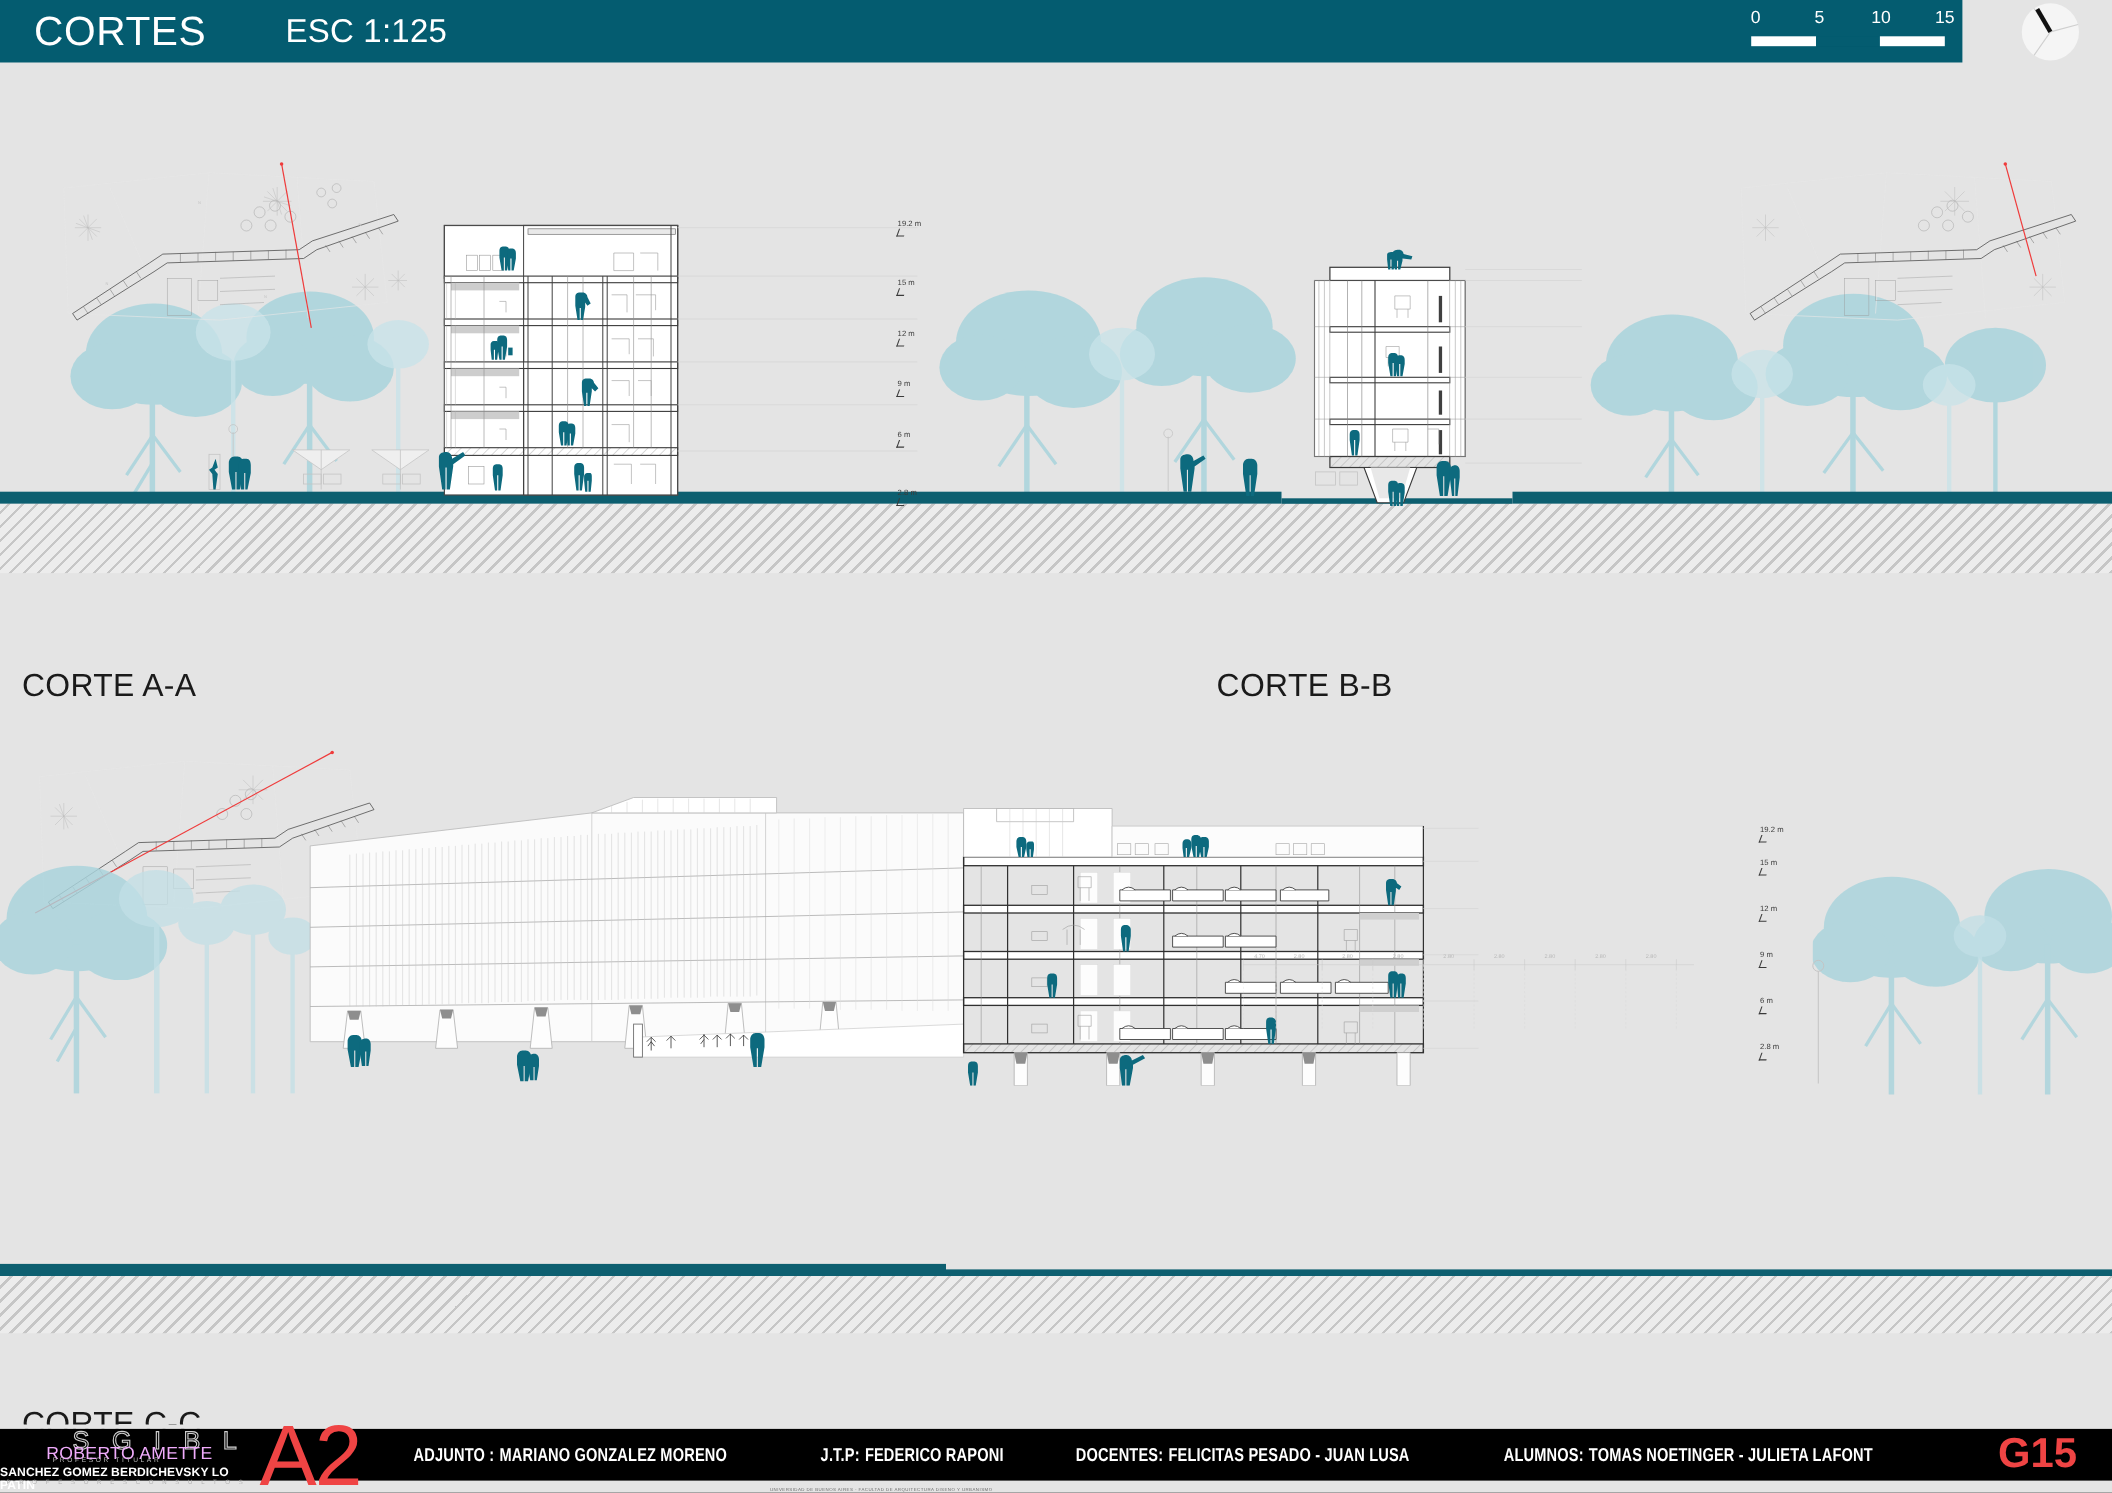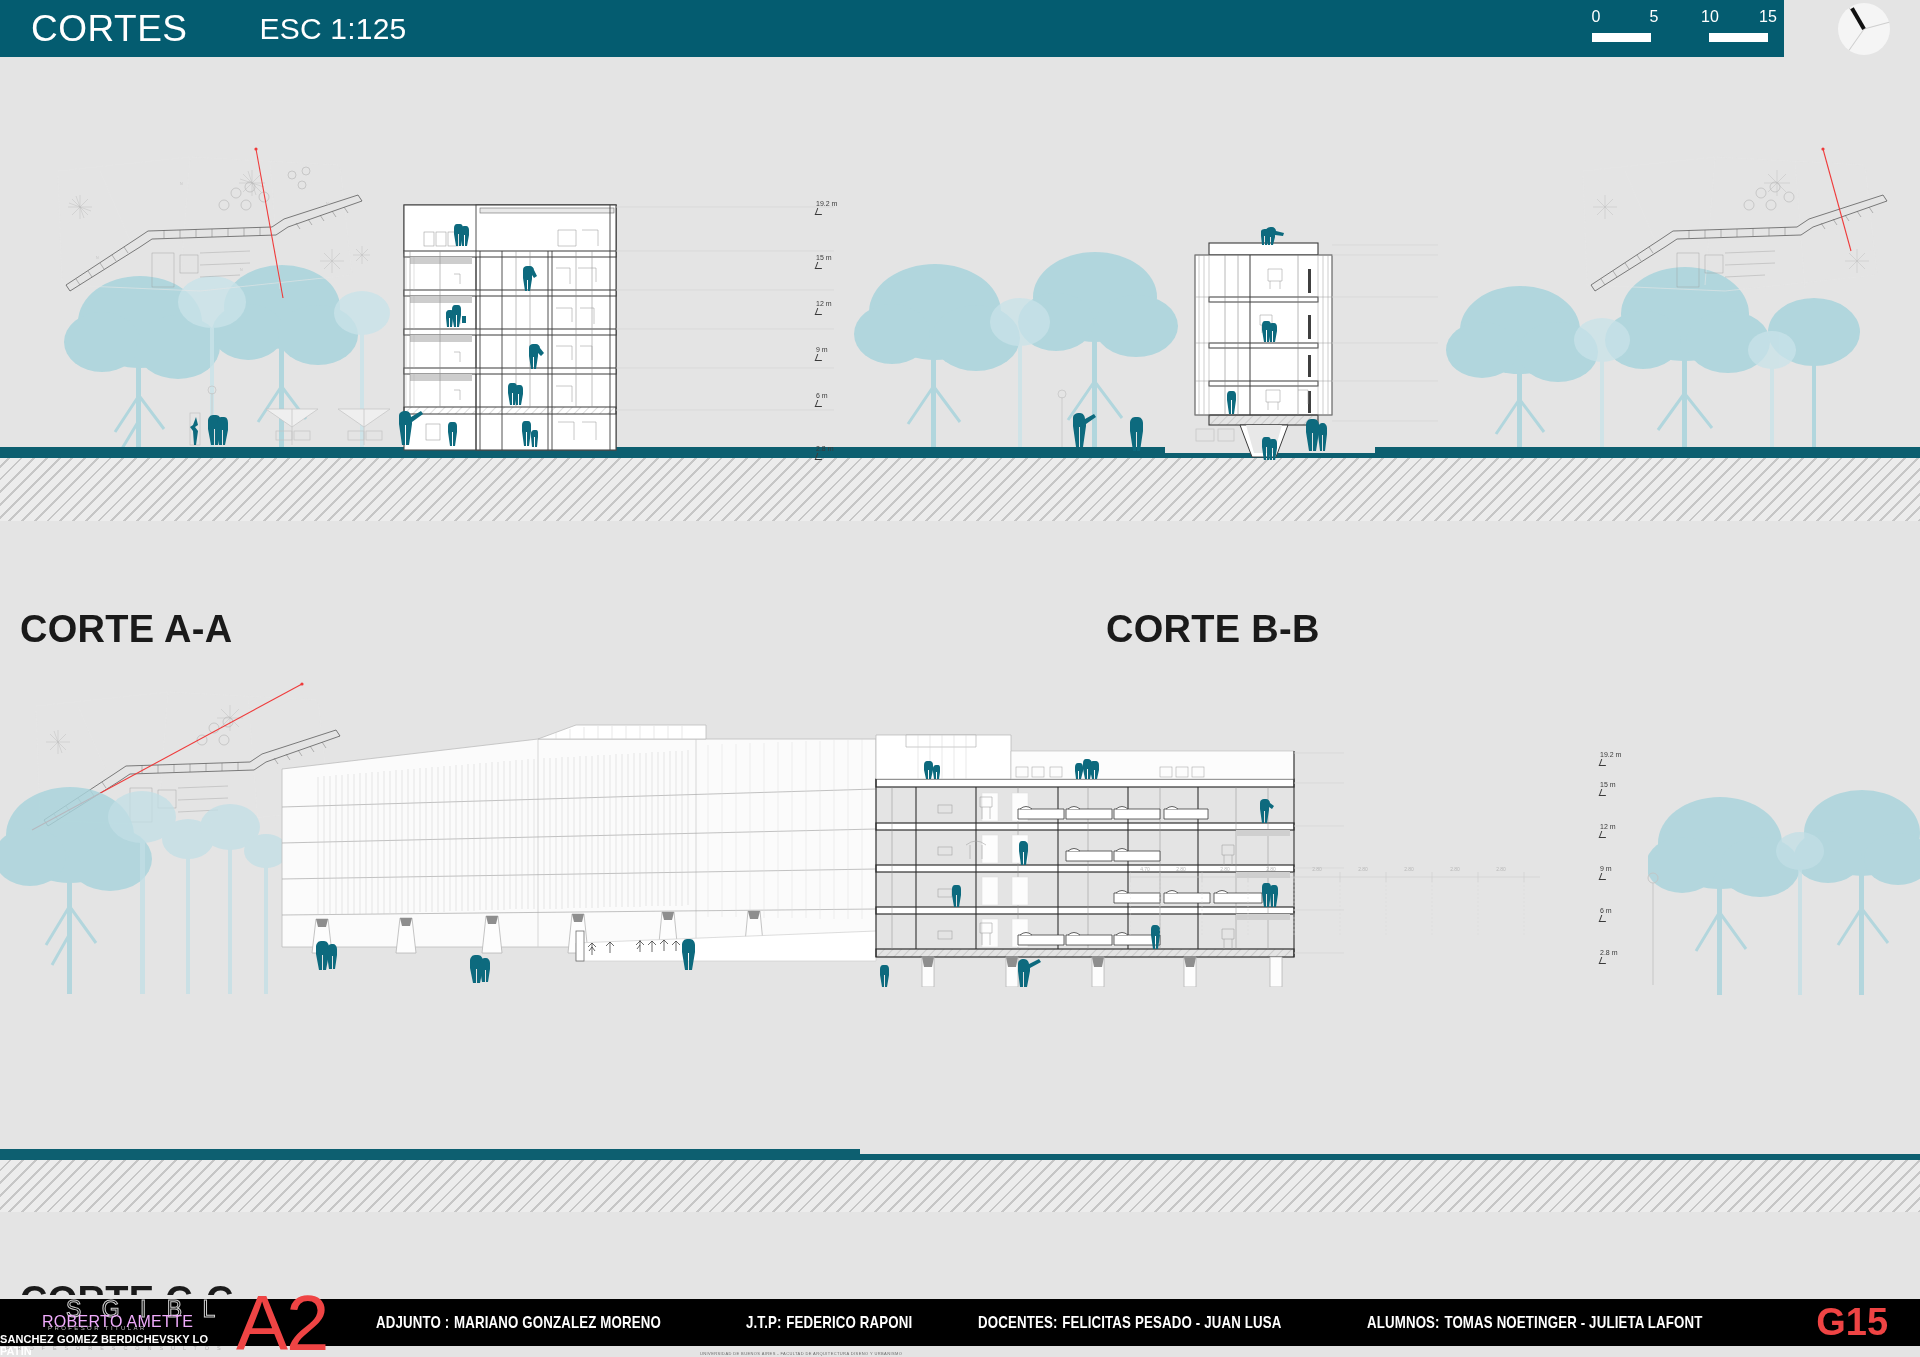--- a/index.html
+++ b/index.html
@@ -71,21 +71,21 @@
   .ground-hatch {
     position:absolute; left:0; width:1920px;
     background:
       repeating-linear-gradient(-45deg,
         #c6c6c6 0px, #c6c6c6 2px,
         #ececec 2px, #ececec 9px);
   }
 
   
   .section-label {
-    position:absolute; color:#1a1a1a; font-size:38px; font-weight:700; letter-spacing:0.3px;
+    position:absolute; color:#1a1a1a; font-size:29px; font-weight:400; letter-spacing:0.3px;
   }
 
   
   .tree { position:absolute; }
   .tree svg { display:block; }
 
   
   .keyplan { position:absolute; }
   .keyplan svg { display:block; }
 

